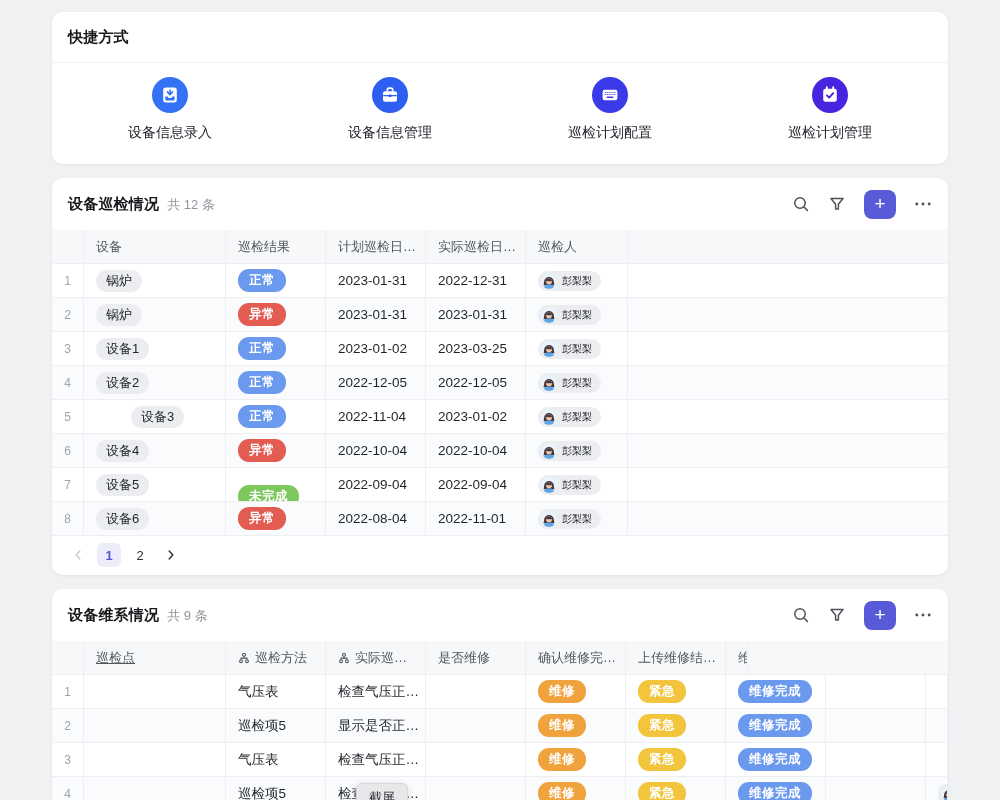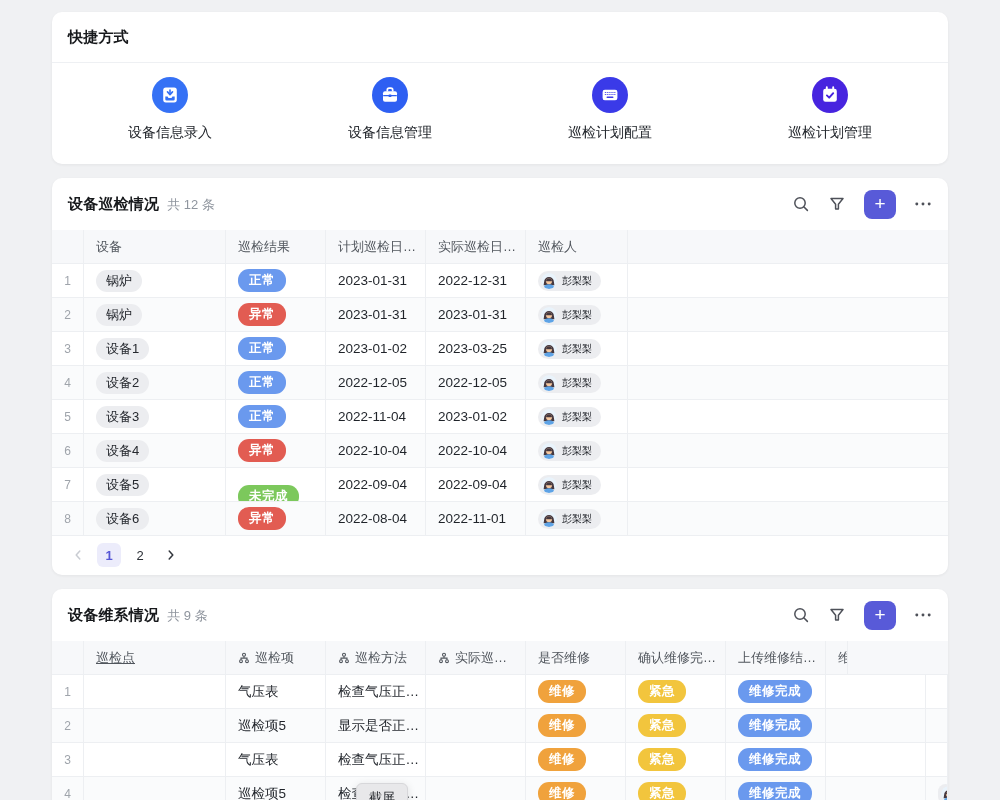--- a/index.html
+++ b/index.html
@@ -316,21 +316,21 @@
                   </g>
                 </svg>
               </span>
               <span>彭梨梨</span>
             </span>
           </div>
           <div class="t-cell filler"></div>
         </div>
         <div class="t-row">
           <div class="t-cell num" style="width: 32px;">5</div>
-          <div class="t-cell" style="width: 142px;">
+          <div class="t-cell" style="width: 142px; justify-content: center;">
             <span class="pill tag">设备3</span>
           </div>
           <div class="t-cell" style="width: 100px;">
             <span class="pill status" style="background: rgb(106, 153, 238);">正常</span>
           </div>
           <div class="t-cell" style="width: 100px;">
             <span class="cell-text">2022-11-04</span>
           </div>
           <div class="t-cell" style="width: 100px;">
             <span class="cell-text">2023-01-02</span>
@@ -497,31 +497,20 @@
       </div>
     </div>
     <div id="maintenance-table">
         <div class="t-row t-head">
           <div class="t-cell num" style="width: 32px;">
             <span></span>
           </div>
           <div class="t-cell" style="width: 142px; text-decoration: underline;">
             <span>巡检点</span>
           </div>
-          <div class="t-cell" style="width: 100px;">
-            <span class="lookup-ic">
-              <svg width="12" height="12" viewBox="0 0 12 12" fill="none" stroke="#51565d" stroke-width="1.1">
-                <circle cx="6" cy="2.7" r="1.5"></circle>
-                <path d="M6 4.2 V6.1 M6 6.1 H3 V7.7 M6 6.1 H9 V7.7"></path>
-                <circle cx="3" cy="9.2" r="1.4"></circle>
-                <circle cx="9" cy="9.2" r="1.4"></circle>
-              </svg>
-            </span>
-            <span>巡检项</span>
-          </div>
           <div class="t-cell" style="width: 100px; align-items: center;">
             <span class="lookup-ic">
               <svg width="12" height="12" viewBox="0 0 12 12" fill="none" stroke="#51565d" stroke-width="1.1">
                 <circle cx="6" cy="2.7" r="1.5"></circle>
                 <path d="M6 4.2 V6.1 M6 6.1 H3 V7.7 M6 6.1 H9 V7.7"></path>
                 <circle cx="3" cy="9.2" r="1.4"></circle>
                 <circle cx="9" cy="9.2" r="1.4"></circle>
               </svg>
             </span>
             <span>巡检方法</span>

